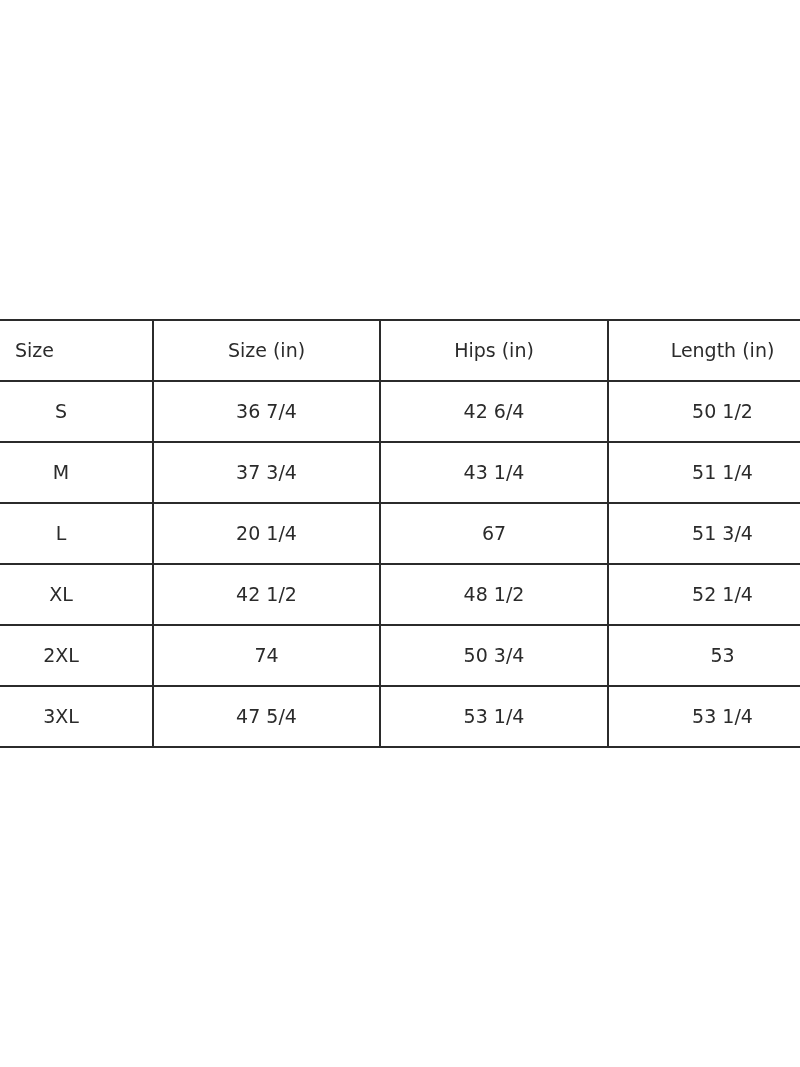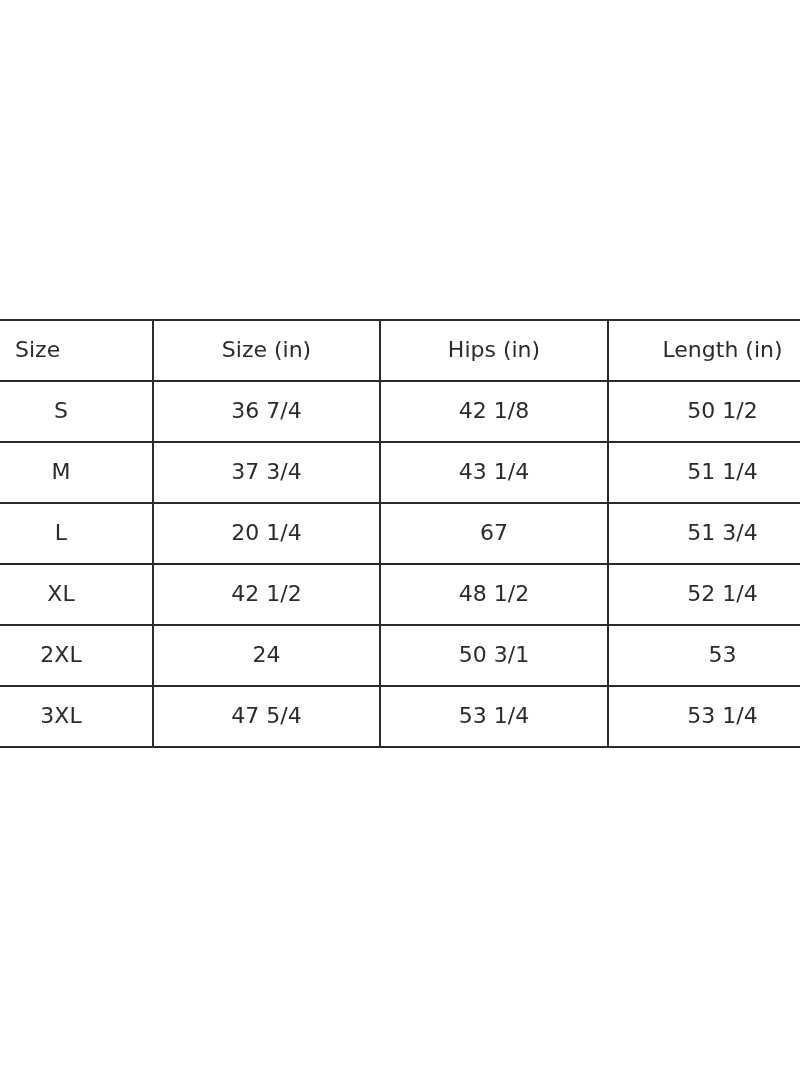--- a/index.html
+++ b/index.html
@@ -46,21 +46,21 @@
   table.size-chart col.c-size   { width: 153px; }
   table.size-chart col.c-waist  { width: 227px; }
   table.size-chart col.c-hips   { width: 228px; }
   table.size-chart col.c-length { width: 228px; }
 
   table.size-chart th,
   table.size-chart td {
     height: 61px;
     box-sizing: border-box;
     padding: 0 10px;
-    font-size: 22px;
+    font-size: 19px;
     font-weight: 400;
     line-height: 1.2;
     text-align: center;
     vertical-align: middle;
     border-bottom: 2px solid #2b2b2b;
     border-right: 2px solid #2b2b2b;
     white-space: nowrap;
   }
 
   
@@ -103,21 +103,21 @@
           <th class="size-head">Size</th>
           <th>Size (in)</th>
           <th>Hips (in)</th>
           <th>Length (in)</th>
         </tr>
       </thead>
       <tbody>
         <tr>
           <td class="size-cell">S</td>
           <td>36 7/4</td>
-          <td>42 1/8</td>
+          <td>42 6/4</td>
           <td>50 1/2</td>
         </tr>
         <tr>
           <td class="size-cell">M</td>
           <td>37 3/4</td>
           <td>43 1/4</td>
           <td>51 1/4</td>
         </tr>
         <tr>
           <td class="size-cell">L</td>
@@ -126,22 +126,22 @@
           <td>51 3/4</td>
         </tr>
         <tr>
           <td class="size-cell">XL</td>
           <td>42 1/2</td>
           <td>48 1/2</td>
           <td>52 1/4</td>
         </tr>
         <tr>
           <td class="size-cell">2XL</td>
-          <td>24</td>
-          <td>50 3/1</td>
+          <td>74</td>
+          <td>50 3/4</td>
           <td>53</td>
         </tr>
         <tr>
           <td class="size-cell">3XL</td>
           <td>47 5/4</td>
           <td>53 1/4</td>
           <td>53 1/4</td>
         </tr>
       </tbody>
     </table>

